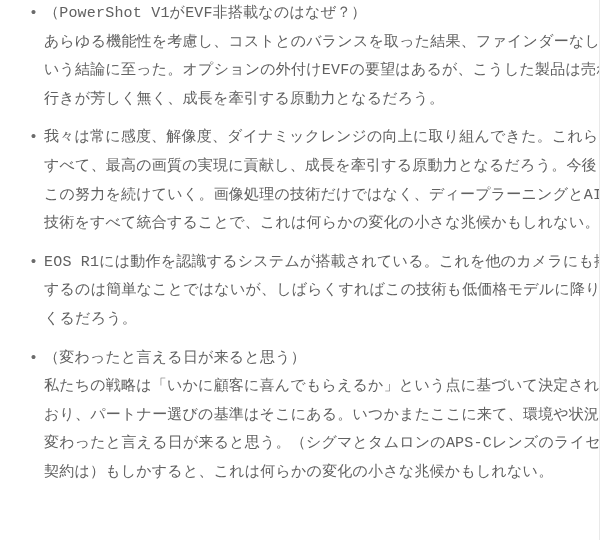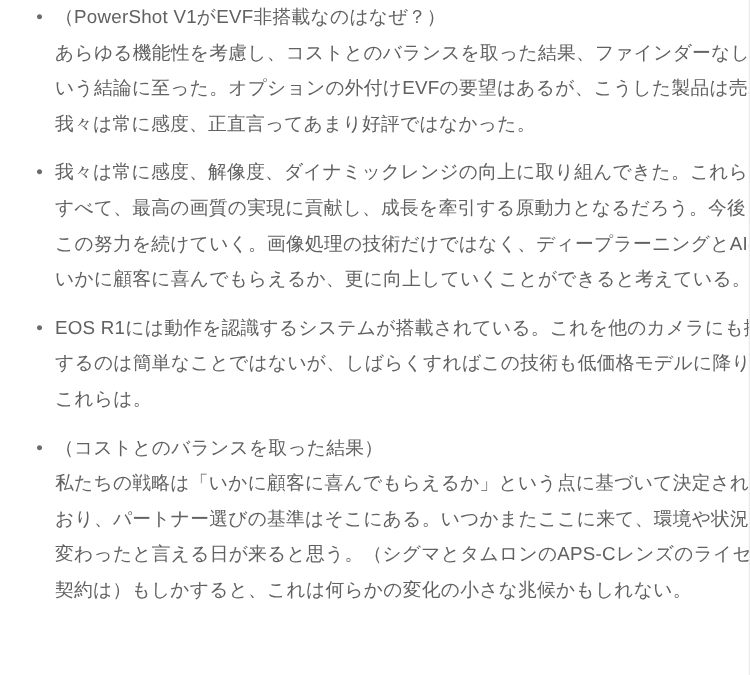--- a/index.html
+++ b/index.html
@@ -22,20 +22,21 @@
     letter-spacing: 0.2px;
   }
   ul.qa-list {
     list-style: none;
     margin: 0;
     padding: 0 0 0 44px;
   }
   ul.qa-list > li {
     position: relative;
     margin: 0 0 10px 0;
+    font-family: Liberation Mono, monospace;
   }
   .bullet {
     position: absolute;
     left: -15px;
     top: 0;
     width: 10px;
     text-align: left;
     font-size: 15px;
     color: #6b6b6b;
   }
@@ -50,41 +51,41 @@
 <body>
 
 <div class="doc">
   <ul class="qa-list">
 
     <li>
       <span class="bullet"></span>
       <div class="q-heading">（PowerShot V1がEVF非搭載なのはなぜ？）</div>
       <div class="a-line">あらゆる機能性を考慮し、コストとのバランスを取った結果、ファインダーなしと</div>
       <div class="a-line">いう結論に至った。オプションの外付けEVFの要望はあるが、こうした製品は売れ</div>
-      <div class="a-line">我々は常に感度、正直言ってあまり好評ではなかった。</div>
+      <div class="a-line">行きが芳しく無く、成長を牽引する原動力となるだろう。</div>
     </li>
 
     <li>
       <span class="bullet"></span>
       <div class="a-line">我々は常に感度、解像度、ダイナミックレンジの向上に取り組んできた。これらは</div>
       <div class="a-line">すべて、最高の画質の実現に貢献し、成長を牽引する原動力となるだろう。今後も</div>
       <div class="a-line">この努力を続けていく。画像処理の技術だけではなく、ディープラーニングとAIの</div>
-      <div class="a-line">いかに顧客に喜んでもらえるか、更に向上していくことができると考えている。</div>
+      <div class="a-line">技術をすべて統合することで、これは何らかの変化の小さな兆候かもしれない。</div>
     </li>
 
     <li>
       <span class="bullet"></span>
       <div class="a-line">EOS R1には動作を認識するシステムが搭載されている。これを他のカメラにも搭載</div>
       <div class="a-line">するのは簡単なことではないが、しばらくすればこの技術も低価格モデルに降りて</div>
-      <div class="a-line">これらは。</div>
+      <div class="a-line">くるだろう。</div>
     </li>
 
     <li>
       <span class="bullet"></span>
-      <div class="q-heading">（コストとのバランスを取った結果）</div>
+      <div class="q-heading">（変わったと言える日が来ると思う）</div>
       <div class="a-line">私たちの戦略は「いかに顧客に喜んでもらえるか」という点に基づいて決定されて</div>
       <div class="a-line">おり、パートナー選びの基準はそこにある。いつかまたここに来て、環境や状況が</div>
       <div class="a-line">変わったと言える日が来ると思う。（シグマとタムロンのAPS-Cレンズのライセンス</div>
       <div class="a-line">契約は）もしかすると、これは何らかの変化の小さな兆候かもしれない。</div>
     </li>
 
   </ul>
 </div>
 
 </body></html>

